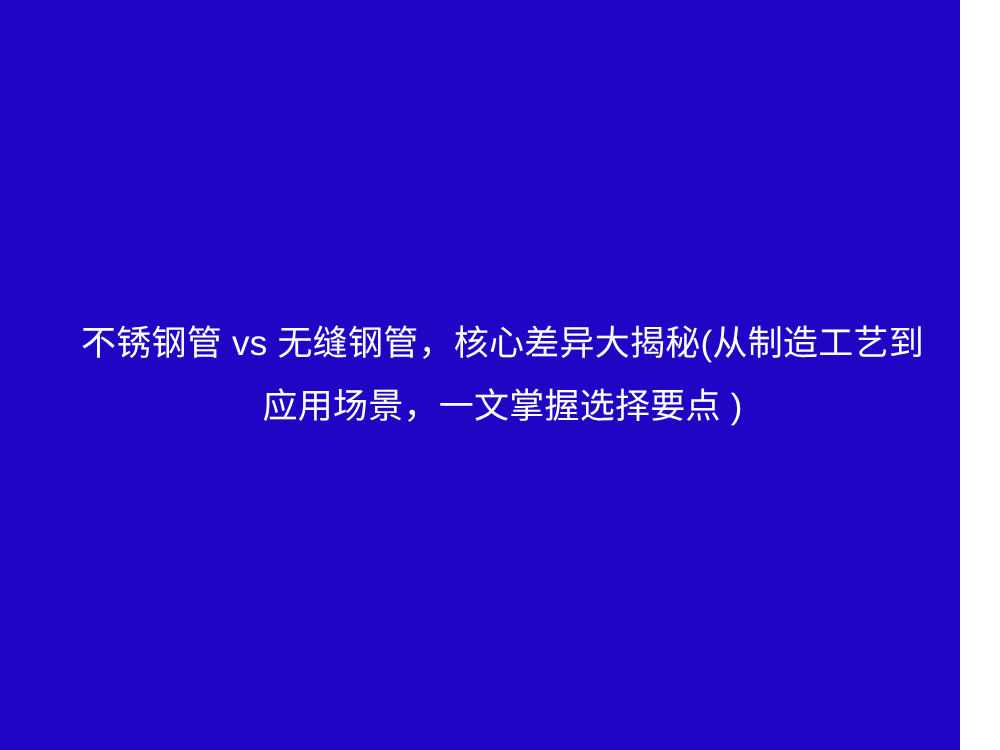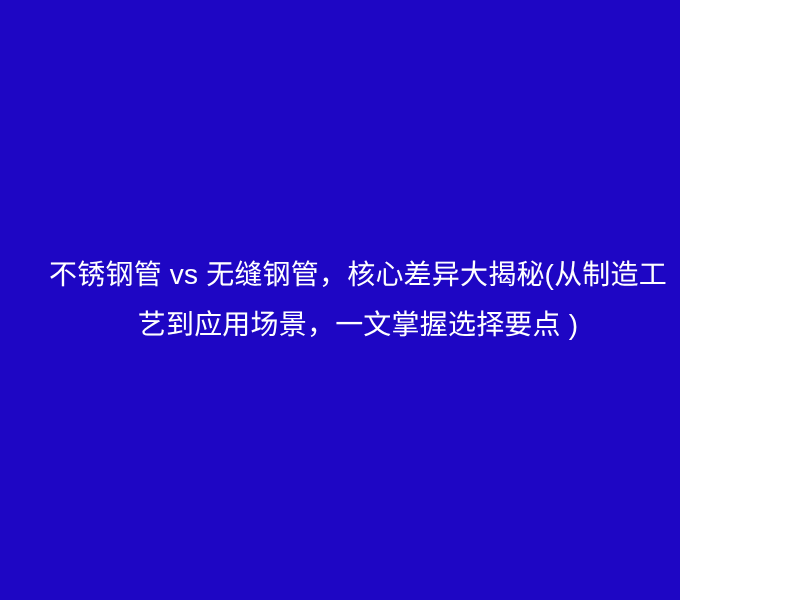--- a/index.html
+++ b/index.html
@@ -12,21 +12,21 @@
     width: 800px;
     height: 600px;
     overflow: hidden;
     font-family: "Liberation Sans", "DejaVu Sans", sans-serif;
   }
 
   
   #title-card {
     position: relative;
     box-sizing: border-box;
-    width: 680px;
+    width: 768px;
     height: 600px;
     background: #1e06c4;
     display: flex;
     align-items: center;
     justify-content: center;
     padding-left: 36px;
   }
 
   
   .headline-block {

